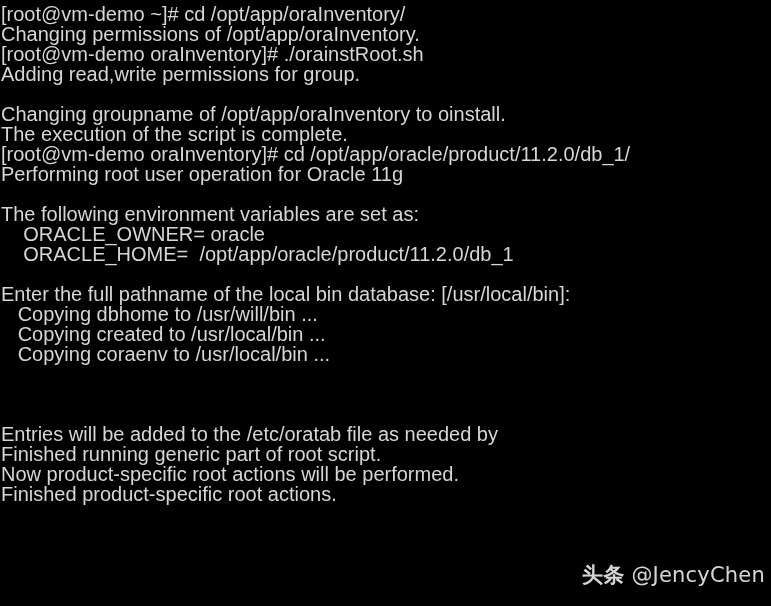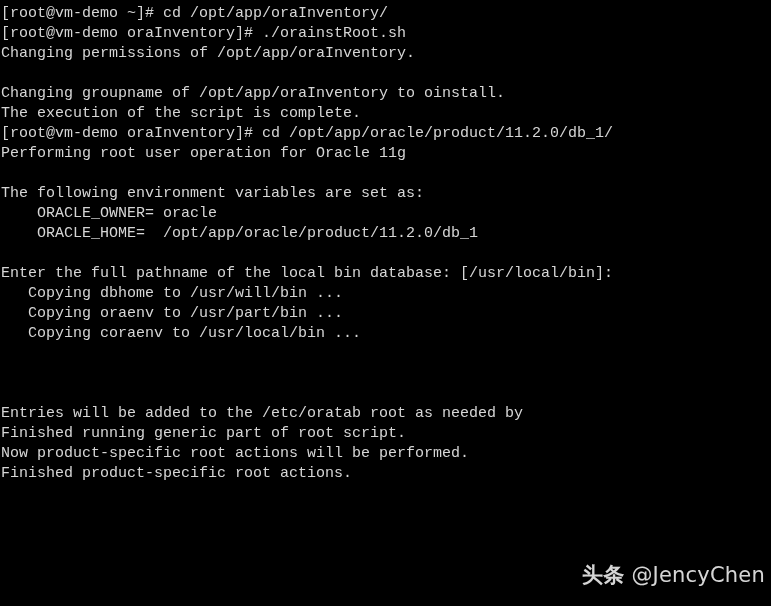--- a/index.html
+++ b/index.html
@@ -25,24 +25,24 @@
     line-height: 20px;
     padding: 4px 0 0 1px;
     box-sizing: border-box;
     overflow: hidden;
   }
   .term-line {
     display: block;
     white-space: pre;
     height: 20px;
     line-height: 20px;
-    font-size: 15px;
+    font-size: 20px;
     letter-spacing: 0px;
     color: #d6d6d6;
-    font-family: Liberation Mono, monospace;
+    font-family: Liberation Sans, sans-serif;
   }
   .term-line.blank {
     color: transparent;
   }
   .prompt-line {
     position: relative;
   }
   #cursor {
     display: inline-block;
     width: 9px;
@@ -71,40 +71,41 @@
   #watermark .wm-handle {
     font-weight: normal;
   }
 </style>
 </head>
 <body>
 
 <div id="terminal">
   <div id="terminal-output">
       <div class="term-line">[root@vm-demo ~]# cd /opt/app/oraInventory/</div>
+      <div class="term-line">Changing permissions of /opt/app/oraInventory.</div>
       <div class="term-line">[root@vm-demo oraInventory]# ./orainstRoot.sh</div>
-      <div class="term-line">Changing permissions of /opt/app/oraInventory.</div>
+      <div class="term-line">Adding read,write permissions for group.</div>
       <div class="term-line blank"> </div>
       <div class="term-line">Changing groupname of /opt/app/oraInventory to oinstall.</div>
       <div class="term-line">The execution of the script is complete.</div>
       <div class="term-line">[root@vm-demo oraInventory]# cd /opt/app/oracle/product/11.2.0/db_1/</div>
       <div class="term-line">Performing root user operation for Oracle 11g</div>
       <div class="term-line blank"> </div>
       <div class="term-line">The following environment variables are set as:</div>
       <div class="term-line">    ORACLE_OWNER= oracle</div>
       <div class="term-line">    ORACLE_HOME=  /opt/app/oracle/product/11.2.0/db_1</div>
       <div class="term-line blank"> </div>
       <div class="term-line">Enter the full pathname of the local bin database: [/usr/local/bin]:</div>
       <div class="term-line">   Copying dbhome to /usr/will/bin ...</div>
-      <div class="term-line">   Copying oraenv to /usr/part/bin ...</div>
+      <div class="term-line">   Copying created to /usr/local/bin ...</div>
       <div class="term-line">   Copying coraenv to /usr/local/bin ...</div>
       <div class="term-line blank"> </div>
       <div class="term-line blank"> </div>
       <div class="term-line blank"> </div>
-      <div class="term-line">Entries will be added to the /etc/oratab root as needed by</div>
+      <div class="term-line">Entries will be added to the /etc/oratab file as needed by</div>
       <div class="term-line">Finished running generic part of root script.</div>
       <div class="term-line">Now product-specific root actions will be performed.</div>
       <div class="term-line">Finished product-specific root actions.</div>
     </div>
   <div id="watermark">
     <span class="wm-cn">头条</span>
     <span class="wm-handle">@JencyChen</span>
   </div>
 </div>
 

